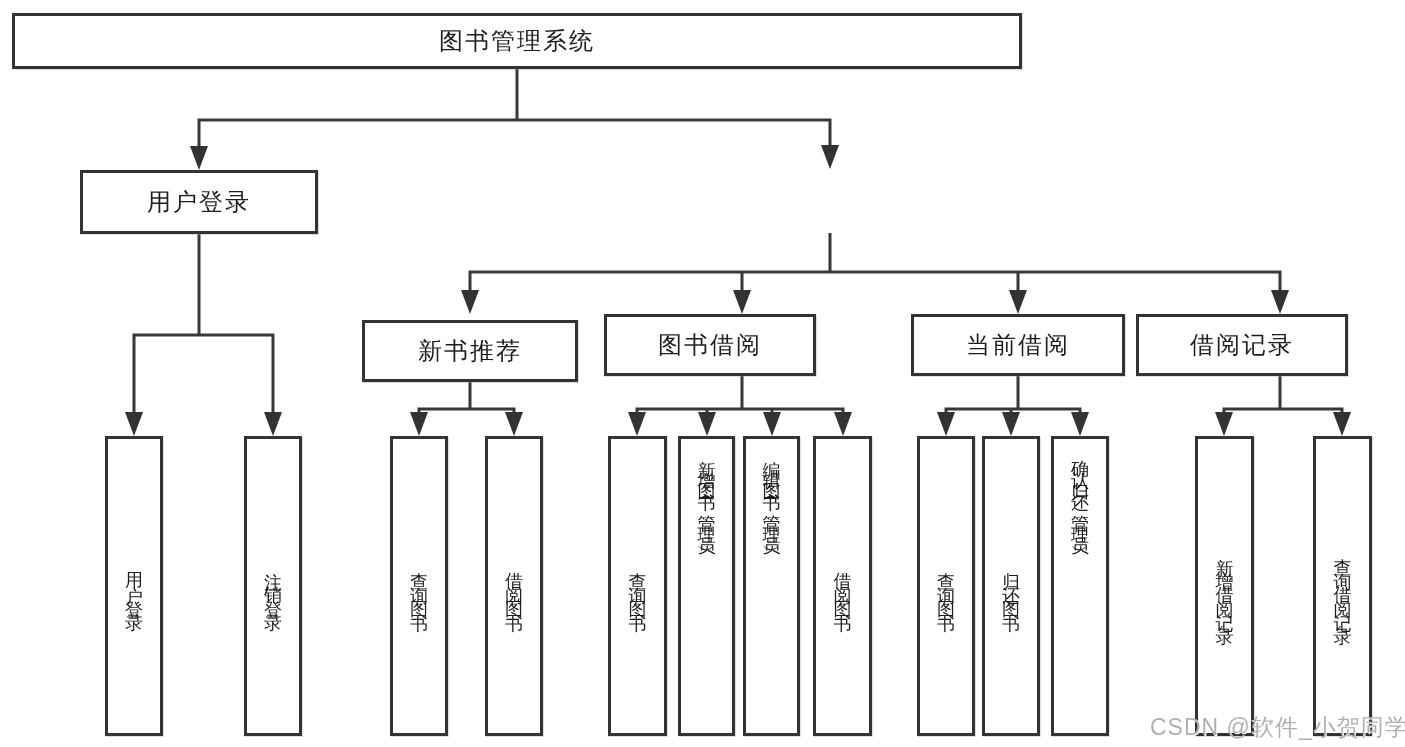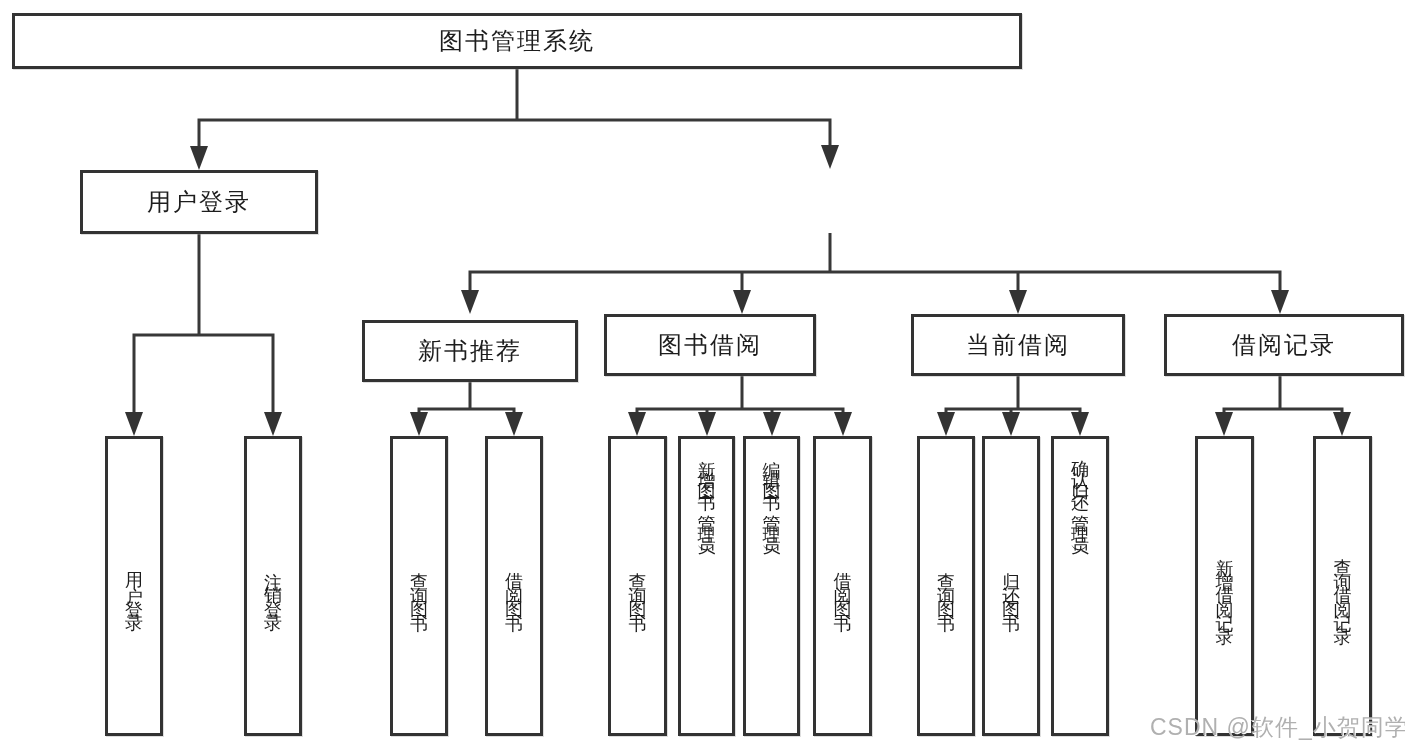--- a/index.html
+++ b/index.html
@@ -104,21 +104,21 @@
 
   <div class="box h-box" style="left:362px;top:320px;width:216px;height:62px">
     <span>新书推荐</span>
   </div>
   <div class="box h-box" style="left:604px;top:314px;width:212px;height:62px">
     <span>图书借阅</span>
   </div>
   <div class="box h-box" style="left:911px;top:314px;width:214px;height:62px">
     <span>当前借阅</span>
   </div>
-  <div class="box h-box" style="left:1164px;top:314px;width:240px;height:62px">
+  <div class="box h-box" style="left:1136px;top:314px;width:212px;height:62px">
     <span>借阅记录</span>
   </div>
 
   <div class="box v-box" style="left:105px;top:436px;width:58px;height:300px">
     <span class="vtext">用户登录</span>
   </div>
   <div class="box v-box" style="left:244px;top:436px;width:58px;height:300px">
     <span class="vtext">注销登录</span>
   </div>
 

